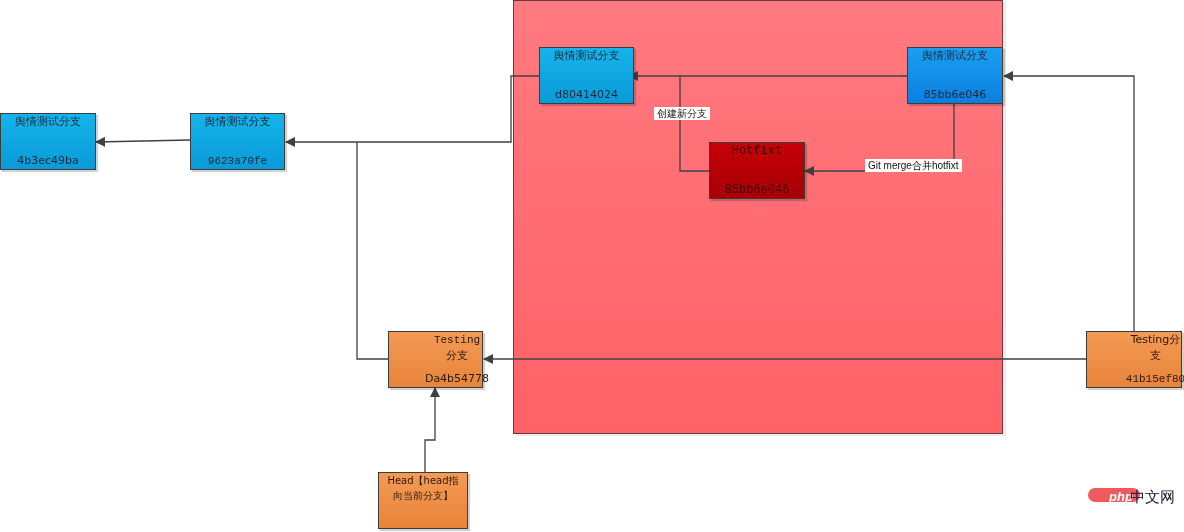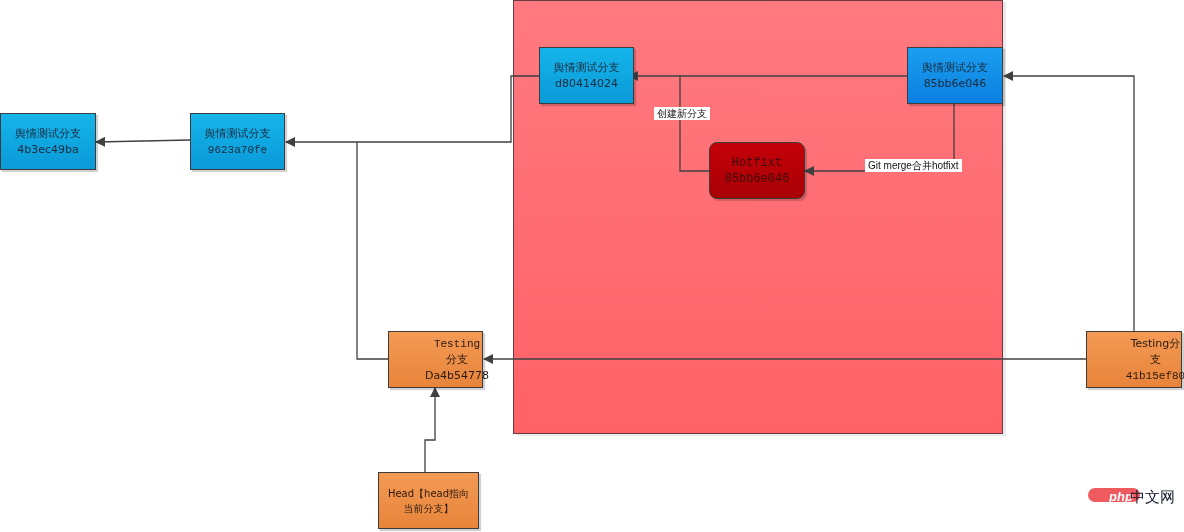--- a/index.html
+++ b/index.html
@@ -3,27 +3,27 @@
 <meta charset="utf-8">
 <style>
   html, body { margin:0; padding:0; background:#ffffff; }
   body { width:1184px; height:532px; position:relative; overflow:hidden;
          font-family:"DejaVu Sans", sans-serif; }
   #canvas { position:absolute; left:0; top:0; width:1184px; height:532px; }
   .region { position:absolute; left:513px; top:0; width:490px; height:434px;
             background:linear-gradient(180deg,#ff7a80 0%,#ff6166 100%);
             border:1px solid #6a3a44; box-shadow:3px 2px 0 rgba(0,0,0,0.08); box-sizing:border-box; }
   .node { position:absolute; box-sizing:border-box; border:1px solid #3c3c3c;
-          display:flex; flex-direction:column; align-items:center; justify-content:center;
+          display:flex; flex-direction:column; align-items:center; justify-content:space-between;
           text-align:center; line-height:16px; font-size:11px; color:#1c2a3c;
           box-shadow:2px 2px 1px rgba(0,0,0,0.18); }
   .blue { background:linear-gradient(180deg,#15b4ea 0%,#0a9ad8 100%); }
   .blue2 { background:linear-gradient(180deg,#1a9ff0 0%,#0b7fe0 100%); }
   .orange { background:linear-gradient(180deg,#f39a55 0%,#e8843a 100%); color:#2a1a10;padding-left:43px; }
-  .dark-red { background:linear-gradient(180deg,#c40008 0%,#a80006 100%); color:#3a0c0c;border-radius:8px; }
+  .dark-red { background:linear-gradient(180deg,#c40008 0%,#a80006 100%); color:#3a0c0c; }
   .mono { font-family:Liberation Mono, monospace; }
   .serif { font-family:"DejaVu Serif", serif; }
   .lbl { position:absolute; background:#ffffff; font-size:10px; line-height:13px; padding:0 3px; color:#111; white-space:nowrap; }
   .caption { position:absolute; font-size:10px; color:#222; white-space:nowrap; }
   .watermark { position:absolute; left:1028px; top:500px; font-family:"Liberation Sans", sans-serif;
                font-size:17px; color:#8a8a8a; white-space:nowrap; }
   .php-badge { position:absolute; left:1088px; top:488px; width:38px; height:14px; border-radius:9px;
                background:#ef5a5e; color:#fff; font-style:italic; font-weight:bold; font-size:13px;
                text-align:center; line-height:18px; font-family:"Liberation Sans", sans-serif;padding-left:14px; }
   .php-cn { position:absolute; left:1130px; top:488px; font-size:15px; color:#0f172a; font-weight:normal; }
@@ -91,21 +91,21 @@
   <div class="node orange" style="left:388px;top:331px;width:95px;height:57px;">
     <span class="mono">Testing分支</span>
     <span>Da4b54778</span>
   </div>
 
   <div class="node orange" style="left:1086px;top:331px;width:96px;height:57px;">
     <span>Testing分支</span>
     <span class="mono">41b15ef80</span>
   </div>
 
-  <div class="node orange" style="left:378px;top:472px;width:101px;height:57px;padding:0 4px;font-size:10px;line-height:15px;">
+  <div class="node orange" style="left:378px;top:472px;width:90px;height:57px;padding:0 4px;font-size:10px;line-height:15px;">
     <span>Head【head指向当前分支】</span>
   </div>
 
   <div class="lbl" style="left:654px;top:107px;">创建新分支</div>
   <div class="lbl" style="left:865px;top:159px;font-family:'Liberation Sans',sans-serif;">Git merge合并hotfixt</div>
 
   <div class="php-badge">php</div>
   <div class="php-cn">中文网</div>
 </div>
 

